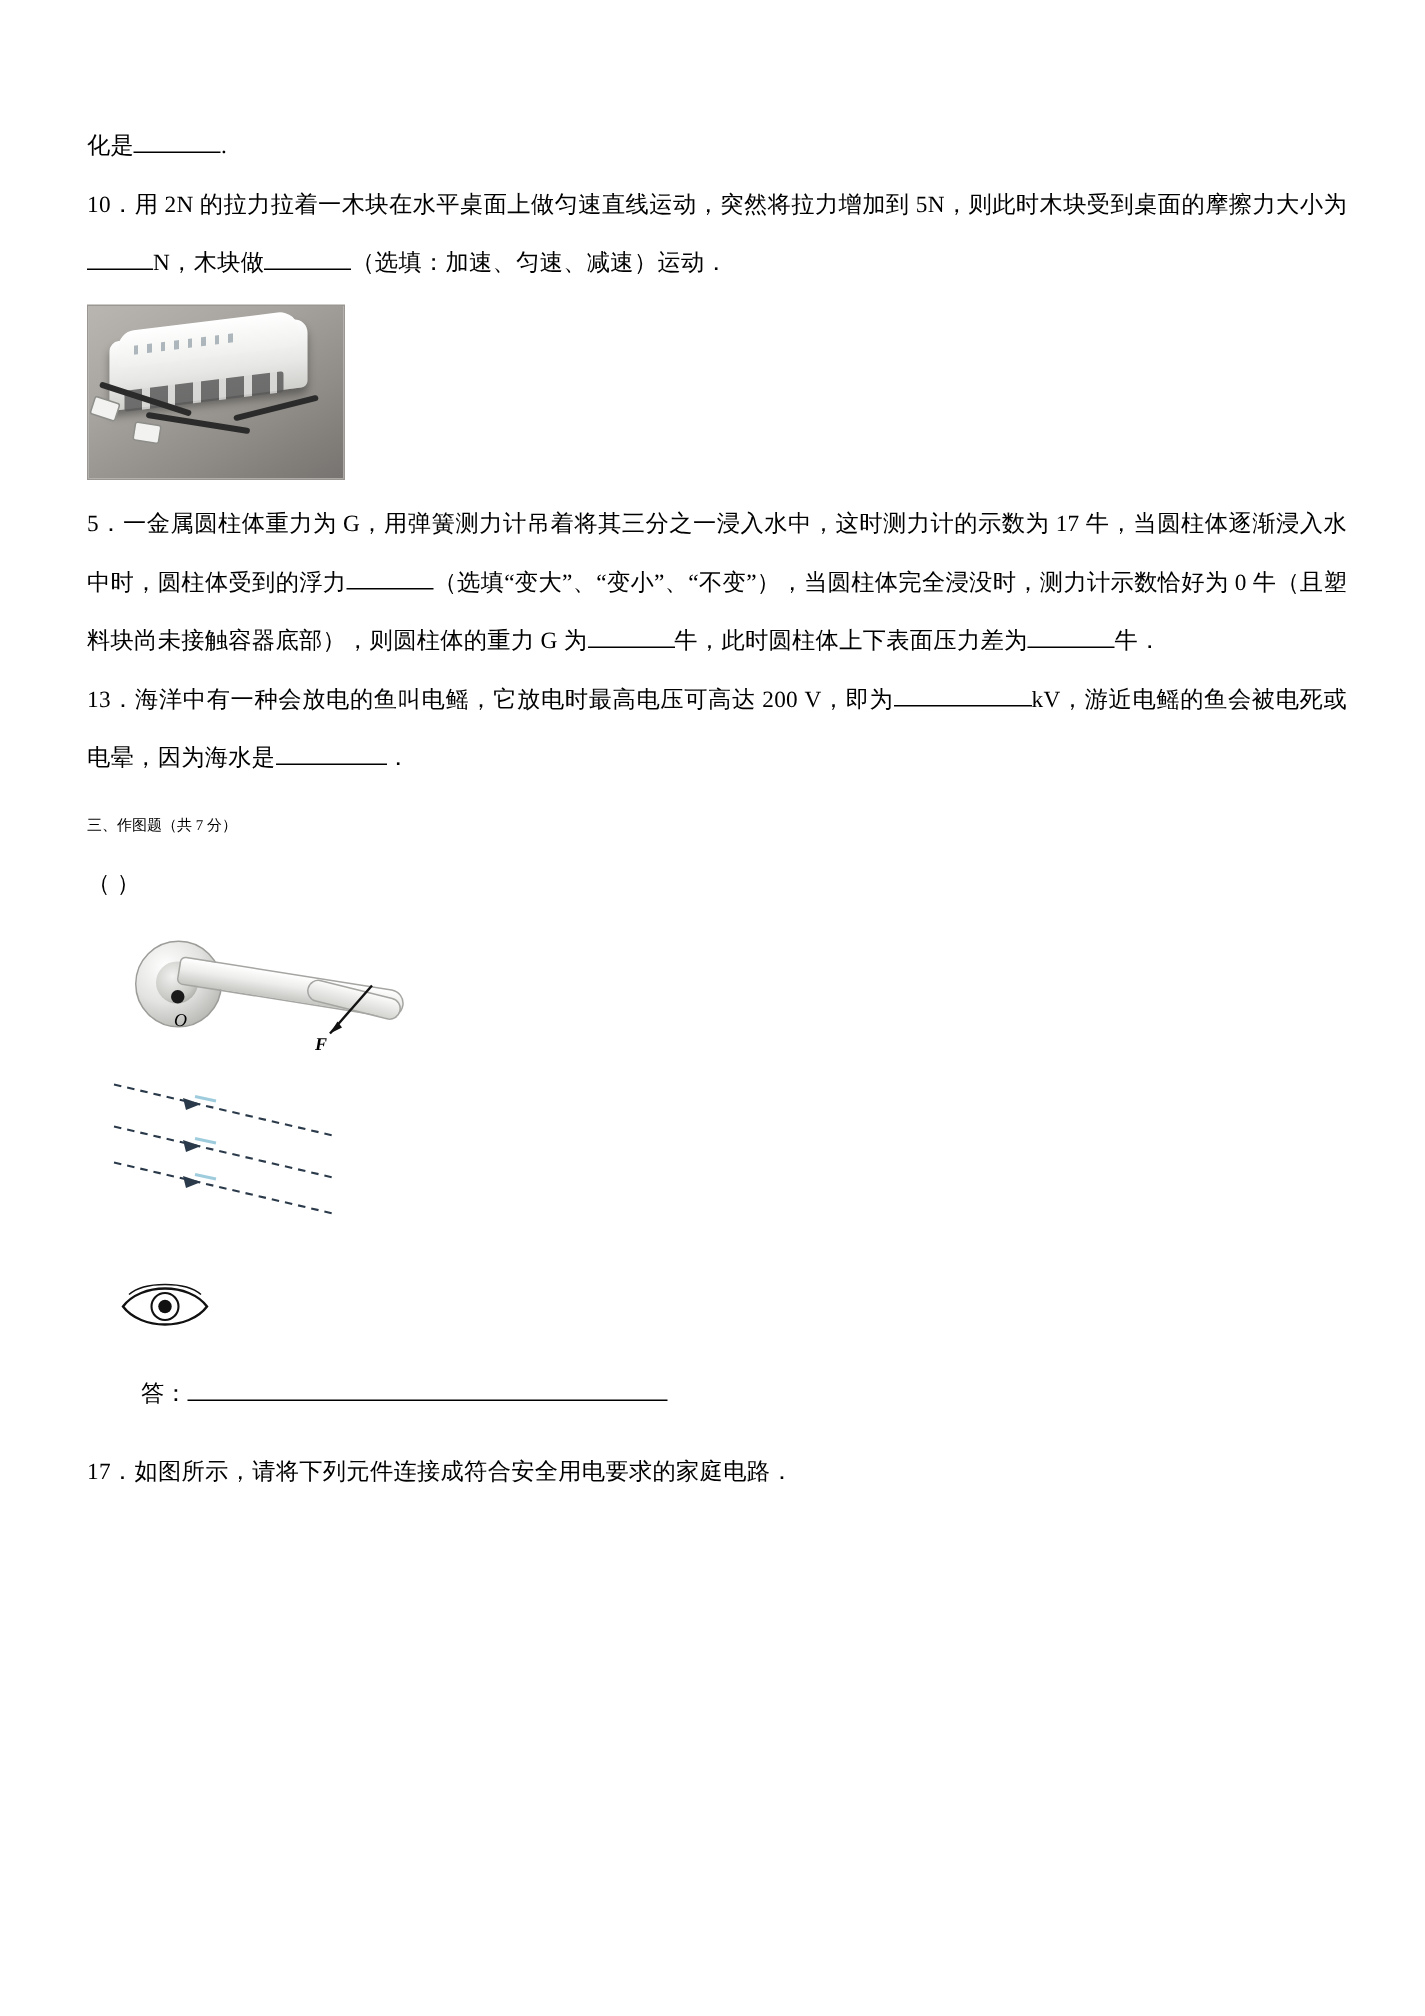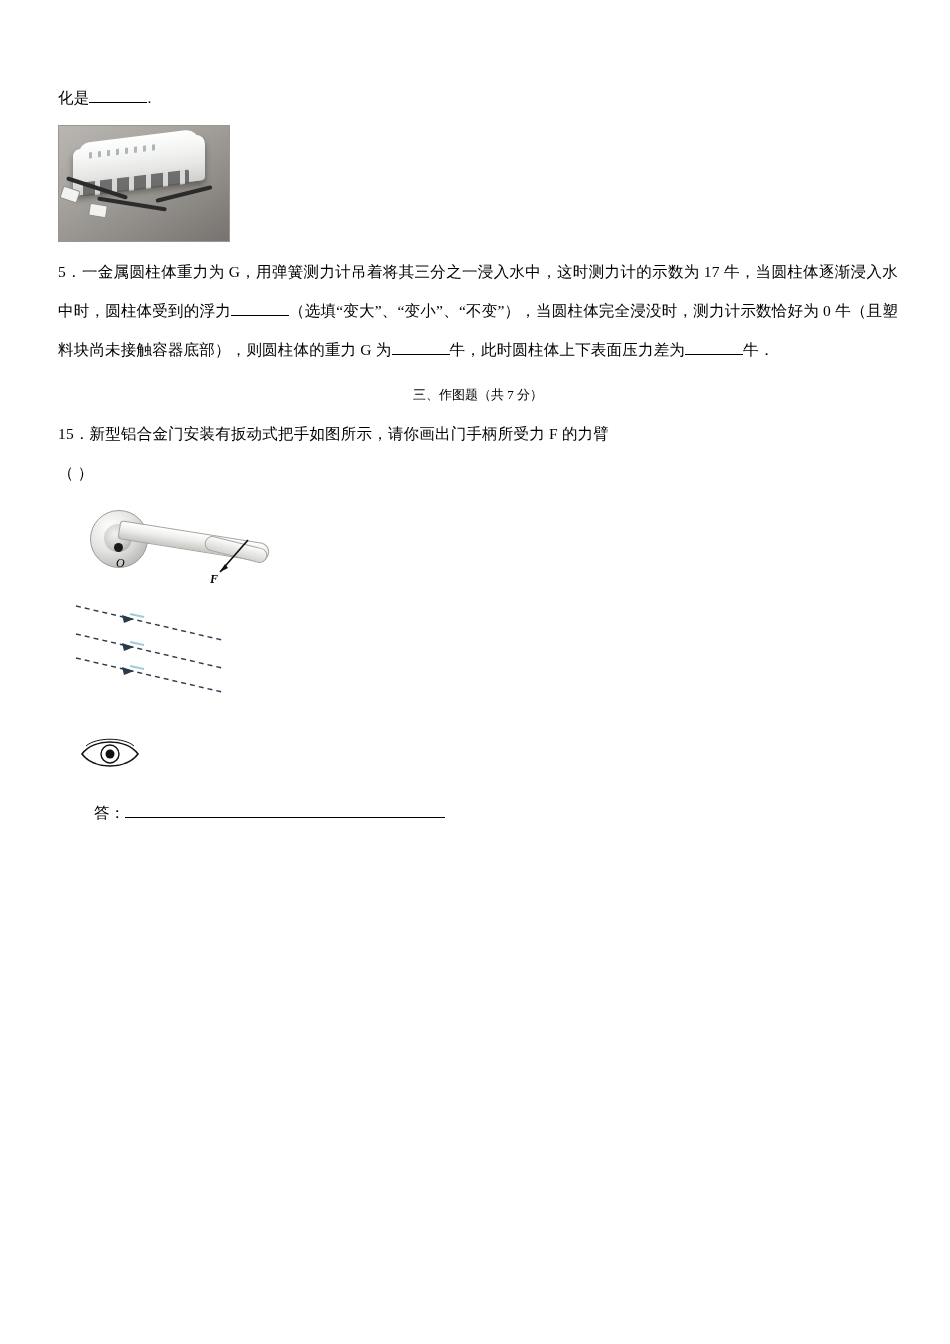--- a/index.html
+++ b/index.html
@@ -41,24 +41,23 @@
     border-bottom: 1px solid #000;
     height: 14px;
     vertical-align: baseline;
   }
   .fill-s { width: 44px; }
   .fill-m { width: 58px; }
   .fill-l { width: 74px; }
   .fill-xl { width: 92px; }
   .fill-ans { width: 320px; }
   .sec-title {
-    font-size: 13px;
+    font-size: 10px;
     line-height: 39px;
     margin: 6px 0 0 0;
-    text-align: center;
   }
 
   
   .router-fig {
     width: 170px;
     height: 115px;
     margin: 8px 0 10px 0;
     position: relative;
     background: linear-gradient(150deg,#b9b6b1 0%, #a7a49f 35%, #8e8b86 70%, #767370 100%);
     border: 1px solid #9a9792;
@@ -205,45 +204,48 @@
 </head>
 <body>
 
 <div class="page">
   <div class="content">
 
     <p class="q">
       <span>化是</span><span class="fill fill-m"></span><span>.</span>
     </p>
 
+    <p class="q blk">
+      <span>10．</span><span>用 2N 的拉力拉着一木块在水平桌面上做匀速直线运动，突然将拉力增加到 5N，则此时木块受到桌面的摩擦力大小为</span><span class="fill fill-s"></span><span>N，木块做</span><span class="fill fill-m"></span><span>（选填：加速、匀速、减速）运动．</span>
+    </p>
 
 
     <div class="router-fig">
       <div class="router-body"></div>
       <div class="router-top"></div>
       <div class="router-leds"></div>
       <div class="router-ports"></div>
       <div class="cable c1"></div>
       <div class="cable c2"></div>
       <div class="cable c3"></div>
       <div class="plug p1"></div>
       <div class="plug p2"></div>
     </div>
 
     <p class="q blk">
       <span>5．</span><span>一金属圆柱体重力为 G，用弹簧测力计吊着将其三分之一浸入水中，这时测力计的示数为 17 牛，当圆柱体逐渐浸入水中时，圆柱体受到的浮力</span><span class="fill fill-m"></span><span>（选填“变大”、“变小”、“不变”），当圆柱体完全浸没时，测力计示数恰好为 0 牛（且塑料块尚未接触容器底部），则圆柱体的重力 G 为</span><span class="fill fill-m"></span><span>牛，此时圆柱体上下表面压力差为</span><span class="fill fill-m"></span><span>牛．</span>
     </p>
 
+    <p class="q blk">
+      <span>13．</span><span>海洋中有一种会放电的鱼叫电鳐，它放电时最高电压可高达 200 V，即为</span><span class="fill fill-xl"></span><span>kV，游近电鳐的鱼会被电死或电晕，因为海水是</span><span class="fill fill-l"></span><span>．</span>
+    </p>
 
 
     <p class="sec-title">三、作图题（共 7 分）</p>
 
-    <p class="q">
-      <span>15．</span><span>新型铝合金门安装有扳动式把手如图所示，请你画出门手柄所受力 F 的力臂</span>
-    </p>
     <p class="q">（          ）</p>
 
     <div class="handle-fig">
       <div class="rosette"></div>
       <div class="rosette-in"></div>
       <div class="lever"></div>
       <div class="lever2"></div>
       <div class="pivot-dot"></div>
       <div class="lbl-O">O</div>
       <svg class="force-arrow" viewBox="0 0 42 42">
@@ -277,15 +279,18 @@
         <circle cx="30" cy="18" r="9" fill="none" stroke="#111" stroke-width="1.4"></circle>
         <circle cx="30" cy="18" r="4.5" fill="#111"></circle>
         <path d="M6,10 C16,1 44,1 54,10" fill="none" stroke="#111" stroke-width="1"></path>
       </svg>
     </div>
 
     <p class="ans-row">
       <span>答：</span><span class="fill fill-ans"></span>
     </p>
 
+    <p class="q">
+      <span>17．</span><span>如图所示，请将下列元件连接成符合安全用电要求的家庭电路．</span>
+    </p>
 
   </div>
 </div>
 
 </body></html>

